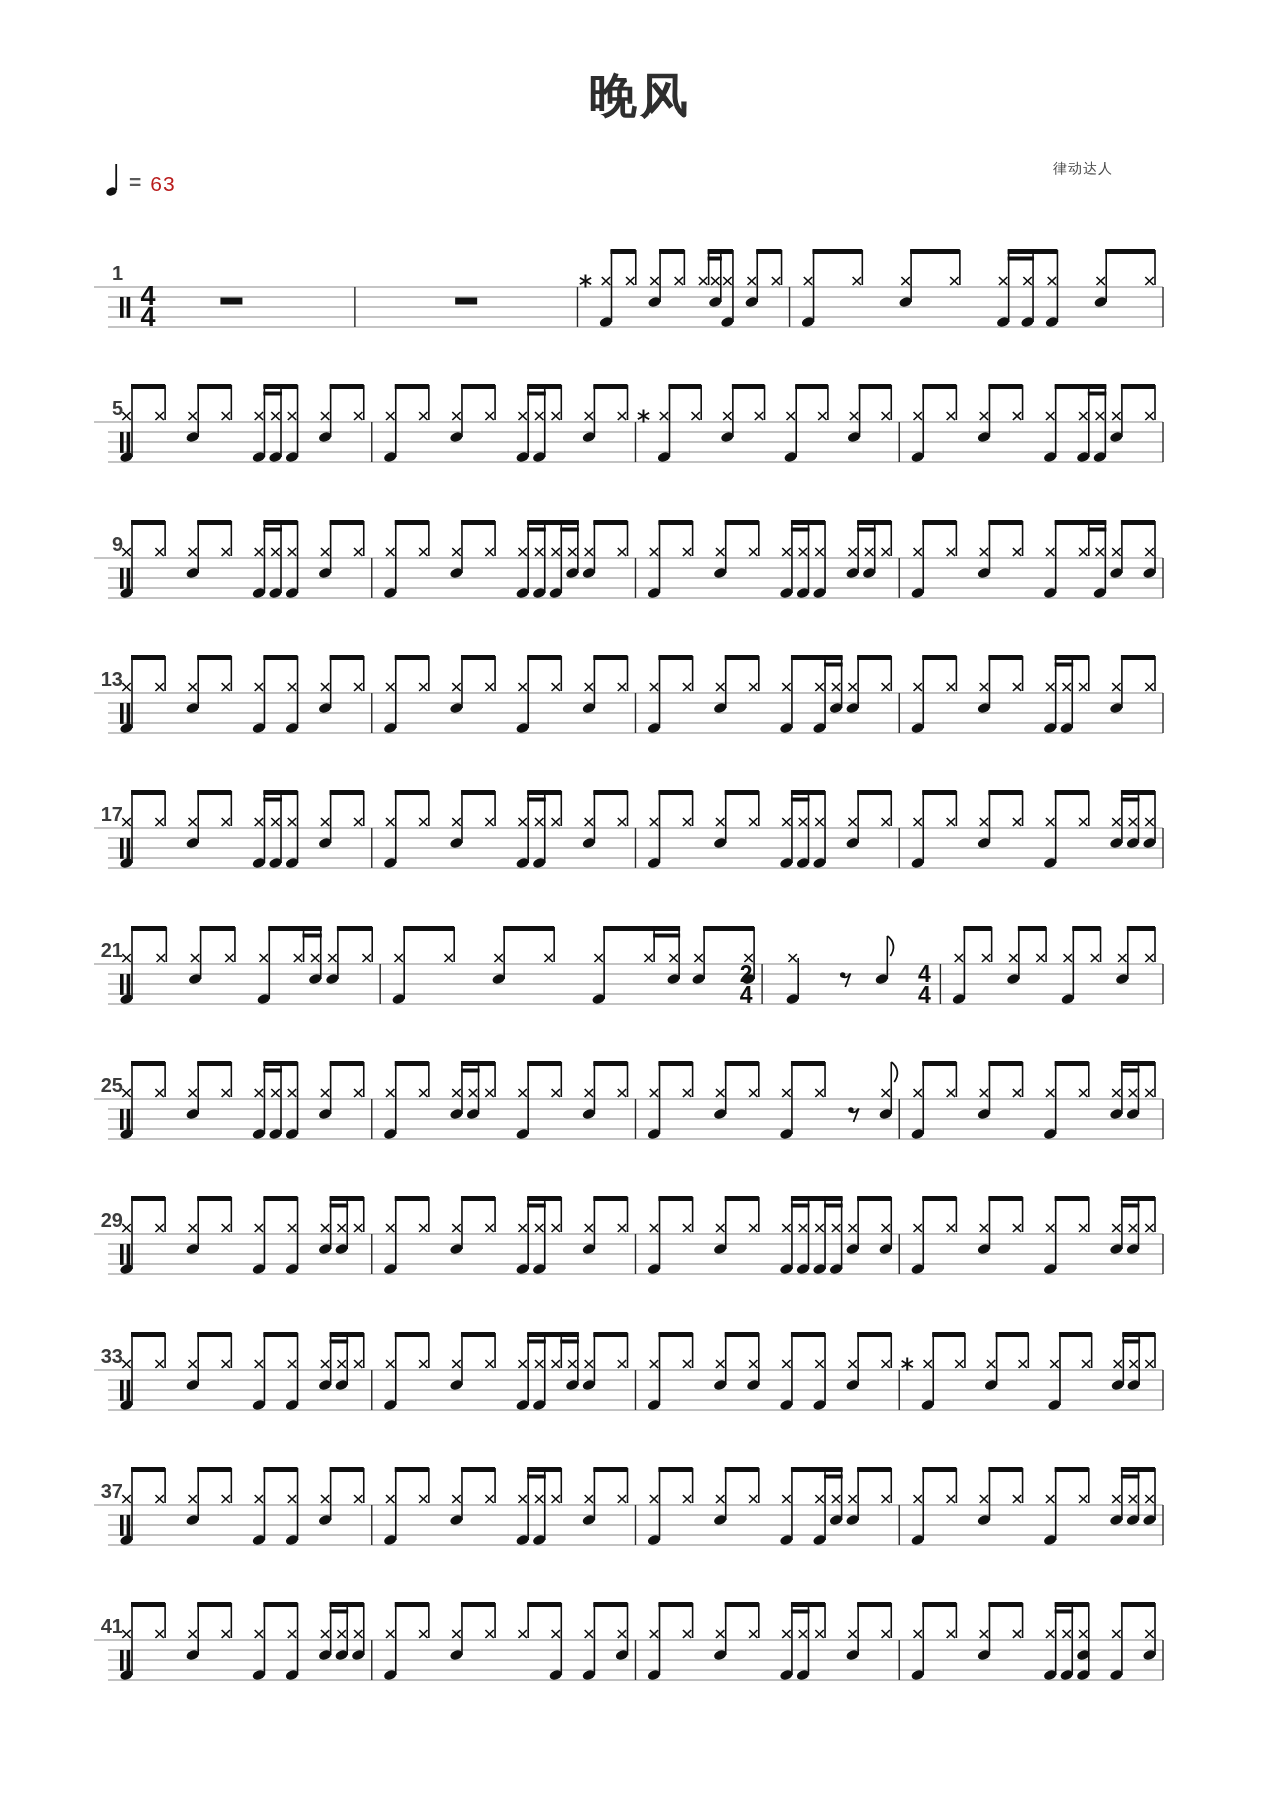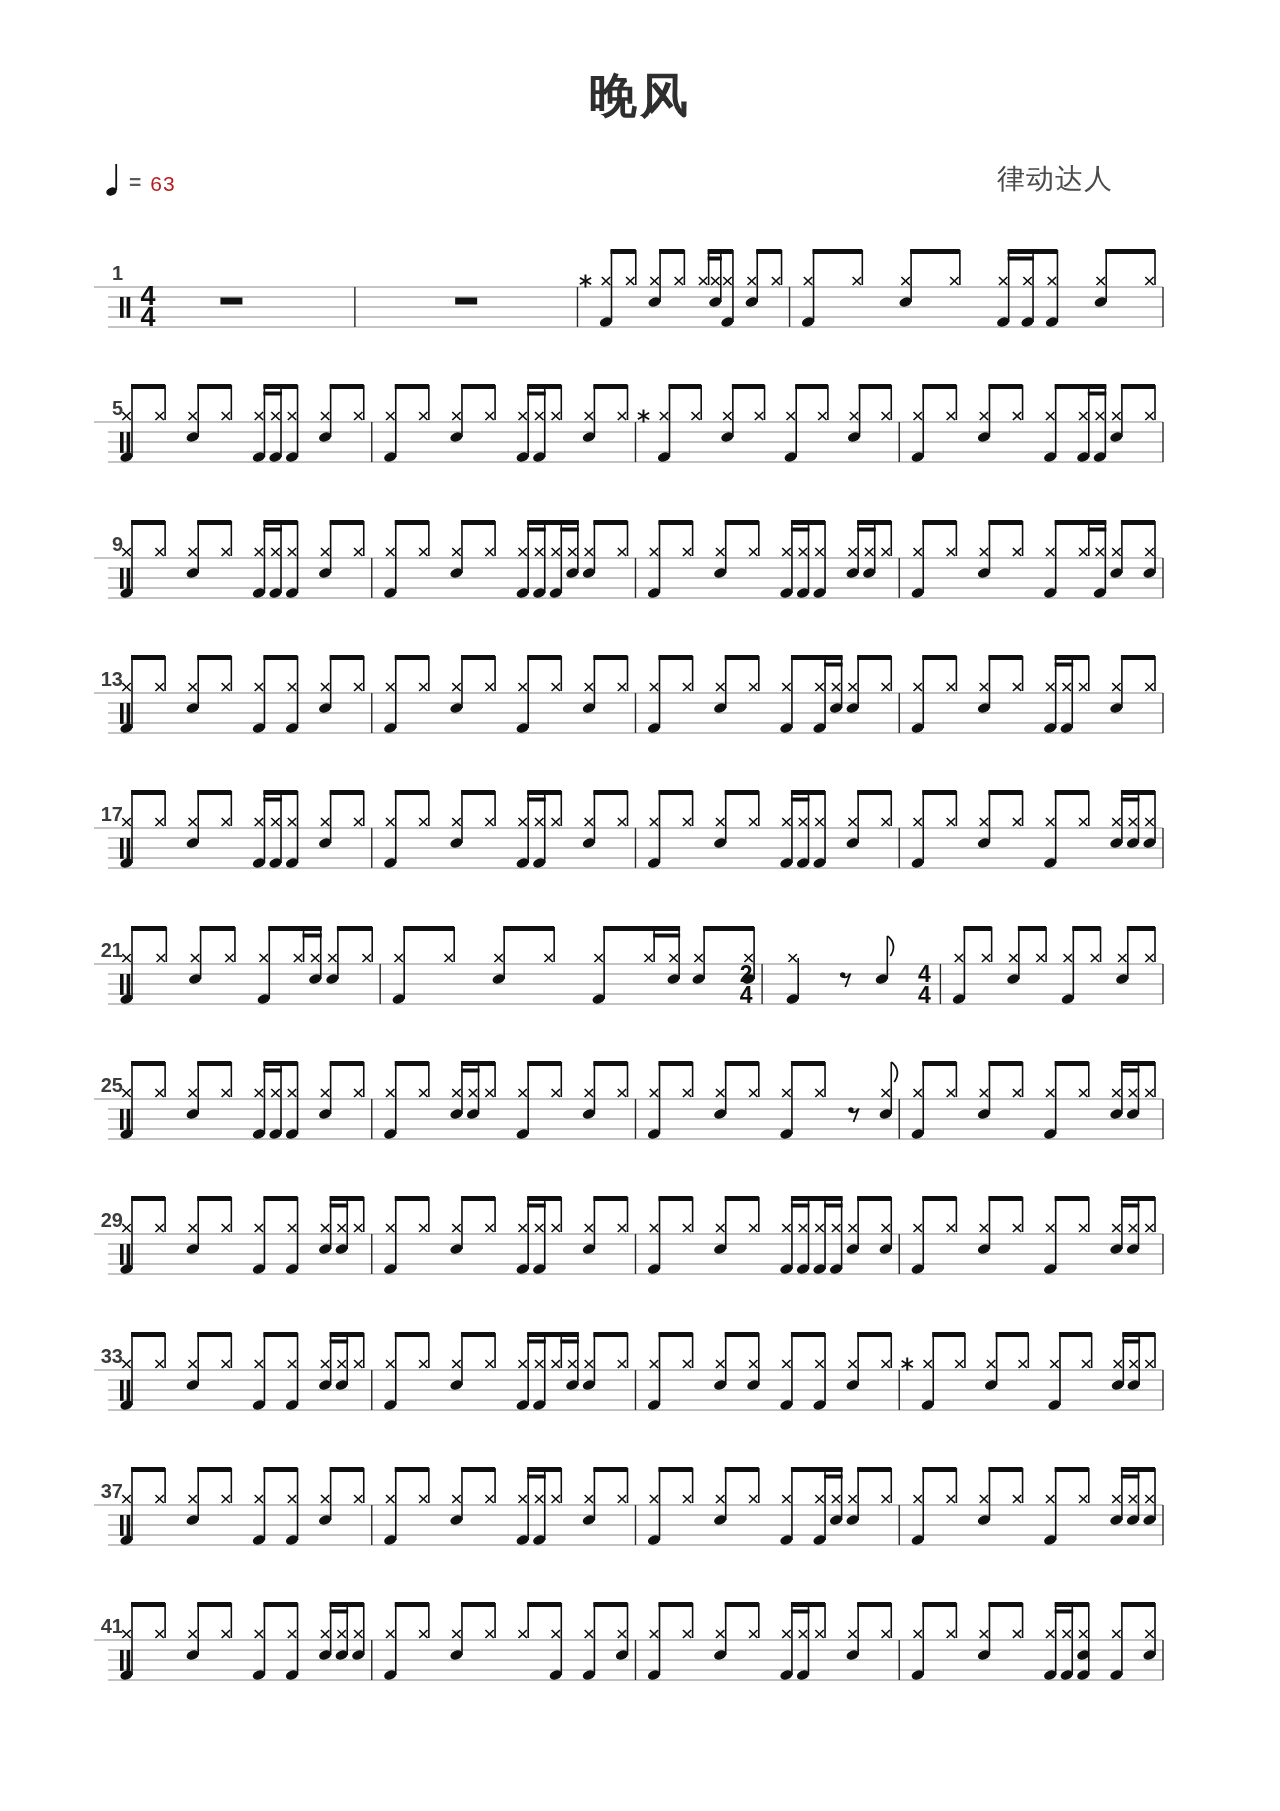--- a/index.html
+++ b/index.html
@@ -14,21 +14,21 @@
   }
   .tempo{
     position:absolute;left:104px;top:156px;height:42px;
     display:flex;align-items:flex-end;gap:9px;
     font-size:21px;color:#555555;
   }
   .tempo .eq{font-weight:bold;color:#5a5a5a;padding-bottom:4px;}
   .tempo .bpm{color:#b91c1c;padding-bottom:2px;letter-spacing:1px;}
   .composer{
     position:absolute;right:167px;top:160px;
-    font-size:28px;color:#4a4a4a;letter-spacing:1px;
+    font-size:14px;color:#4a4a4a;letter-spacing:1px;
   }
   .system-svg{position:absolute;left:0;}
 </style>
 </head>
 <body>
 
 <div class="page">
   <div class="score-title">晚风</div>
 
   <div class="tempo">

